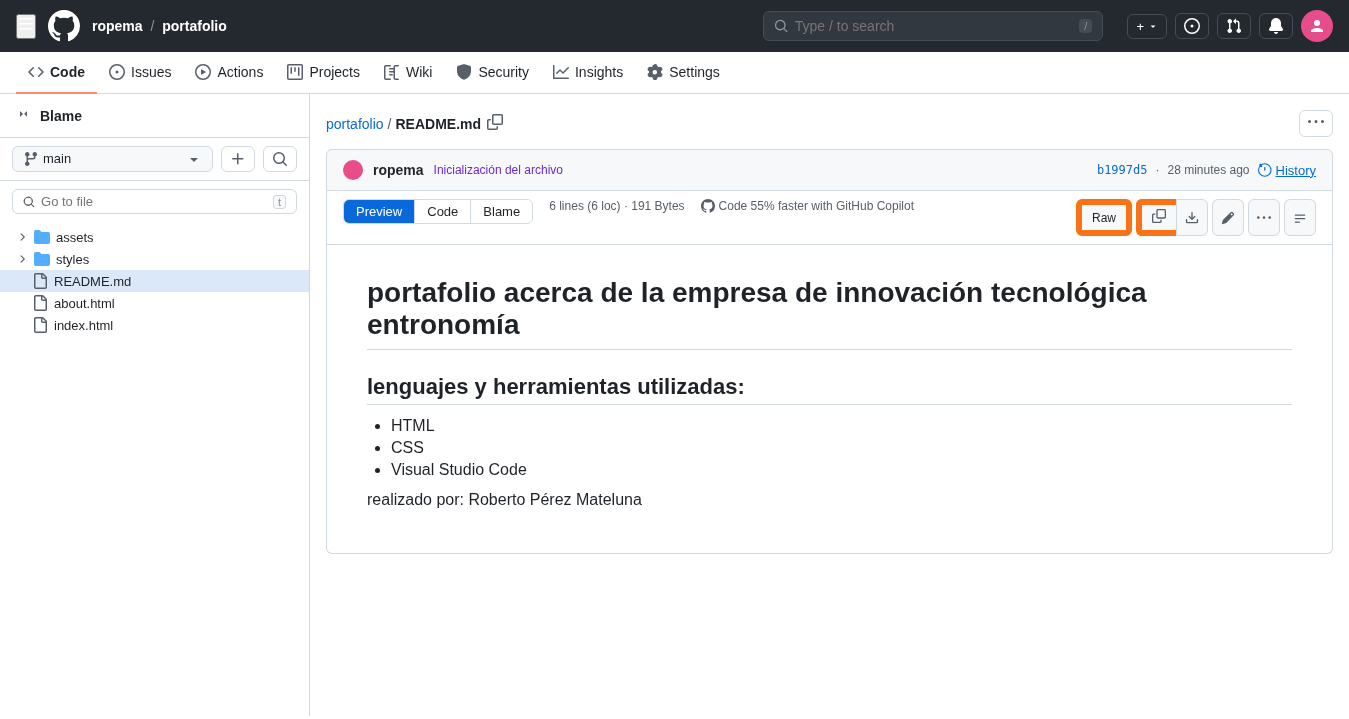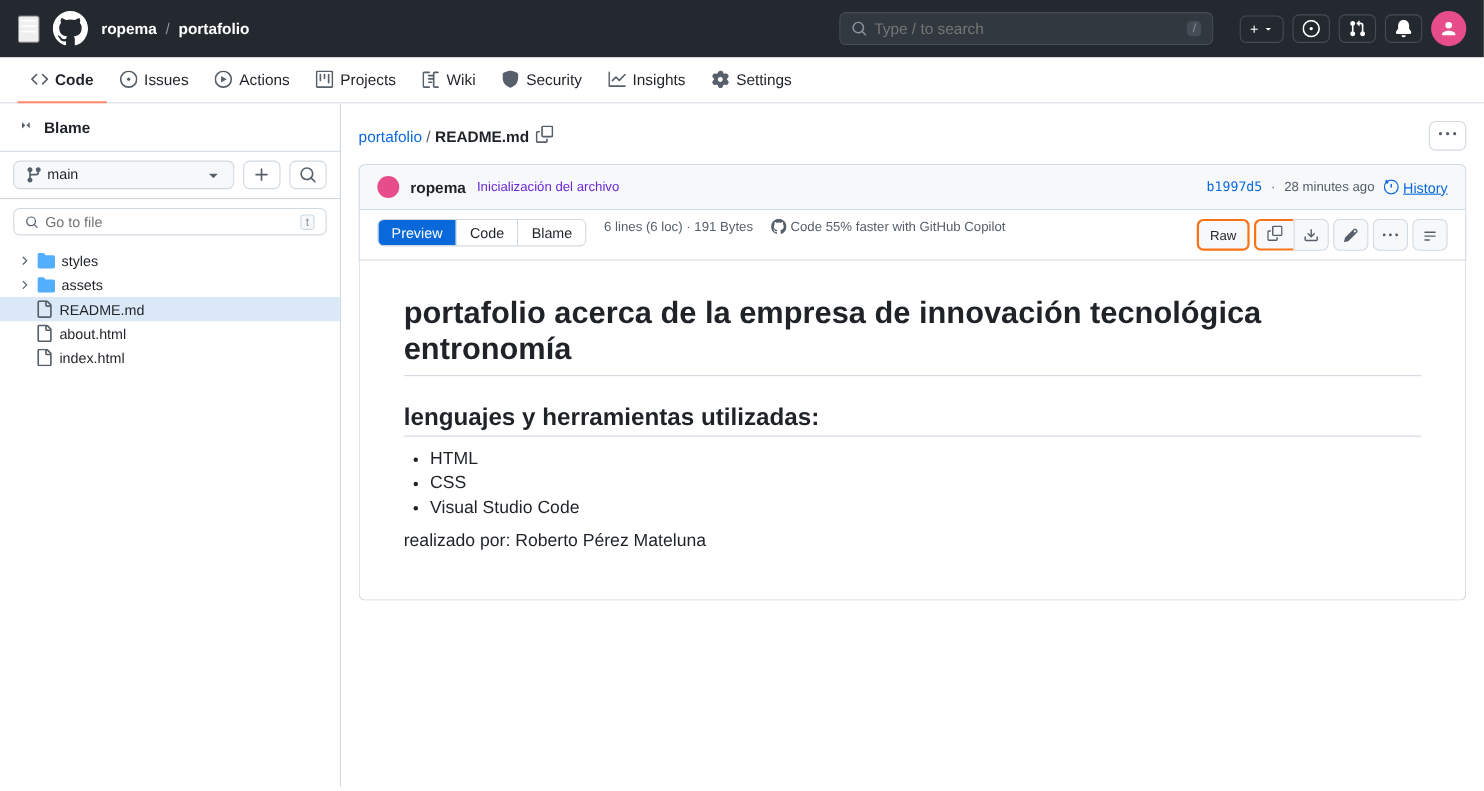--- a/index.html
+++ b/index.html
@@ -148,21 +148,21 @@
     }
     .view-tab.active { background: #0969da; color: #fff; }
     .view-tab:not(:last-child) { border-right: 1px solid #d1d9e0; }
     .file-meta { font-size: 12px; color: #57606a; margin-left: 8px; }
     .copilot-btn {
       margin-left: 8px; display: flex; align-items: center; gap: 4px;
       font-size: 12px; color: #57606a;
     }
     .file-action-btns { margin-left: auto; display: flex; gap: 4px; }
     .action-btn {
-      background: #f6f8fa; border: 2px solid #f97316; border-radius: 6px;
+      background: #f6f8fa; border: 6px solid #f97316; border-radius: 6px;
       padding: 4px 10px; cursor: pointer; font-size: 12px; color: #1f2328;
     }
     .action-btn-icon {
       background: #f6f8fa; border: 1px solid #d1d9e0; border-radius: 6px;
       padding: 4px 8px; cursor: pointer; display: flex; align-items: center;
     }
     .btn-group { display: flex; }
     .btn-group .action-btn { border-radius: 0; border-right: none; }
     .btn-group .action-btn:first-child { border-radius: 6px 0 0 6px; }
     .btn-group .action-btn-icon:last-child { border-radius: 0 6px 6px 0; }
@@ -328,30 +328,30 @@
       <span class="kbd-p">t</span>
     </div>
     <div class="file-tree">
       <div class="file-tree-item">
         <svg width="16" height="16" viewBox="0 0 16 16" class="chevron-icon">
             <path fill="#57606a" d="M6.22 3.22a.75.75 0 0 1 1.06 0l4.25 4.25a.75.75 0 0 1 0 1.06l-4.25 4.25a.751.751 0 0 1-1.042-.018.751.751 0 0 1-.018-1.042L9.94 8 6.22 4.28a.75.75 0 0 1 0-1.06Z"></path>
           </svg>
         <svg width="16" height="16" viewBox="0 0 16 16">
             <path fill="#54aeff" d="M1.75 1A1.75 1.75 0 0 0 0 2.75v10.5C0 14.216.784 15 1.75 15h12.5A1.75 1.75 0 0 0 16 13.25v-8.5A1.75 1.75 0 0 0 14.25 3H7.5a.25.25 0 0 1-.2-.1l-.9-1.2C6.07 1.26 5.55 1 5 1Z"></path>
           </svg>
-        <span>styles</span>
+        <span>assets</span>
       </div>
       <div class="file-tree-item">
         <svg width="16" height="16" viewBox="0 0 16 16" class="chevron-icon">
             <path fill="#57606a" d="M6.22 3.22a.75.75 0 0 1 1.06 0l4.25 4.25a.75.75 0 0 1 0 1.06l-4.25 4.25a.751.751 0 0 1-1.042-.018.751.751 0 0 1-.018-1.042L9.94 8 6.22 4.28a.75.75 0 0 1 0-1.06Z"></path>
           </svg>
         <svg width="16" height="16" viewBox="0 0 16 16">
             <path fill="#54aeff" d="M1.75 1A1.75 1.75 0 0 0 0 2.75v10.5C0 14.216.784 15 1.75 15h12.5A1.75 1.75 0 0 0 16 13.25v-8.5A1.75 1.75 0 0 0 14.25 3H7.5a.25.25 0 0 1-.2-.1l-.9-1.2C6.07 1.26 5.55 1 5 1Z"></path>
           </svg>
-        <span>assets</span>
+        <span>styles</span>
       </div>
       <div class="file-tree-item active">
         <svg width="16" height="16" viewBox="0 0 16 16" style="margin-left:16px">
             <path fill="#57606a" d="M2 1.75C2 .784 2.784 0 3.75 0h6.586c.464 0 .909.184 1.237.513l2.914 2.914c.329.328.513.773.513 1.237v9.586A1.75 1.75 0 0 1 13.25 16h-9.5A1.75 1.75 0 0 1 2 14.25Zm1.75-.25a.25.25 0 0 0-.25.25v12.5c0 .138.112.25.25.25h9.5a.25.25 0 0 0 .25-.25V6h-2.75A1.75 1.75 0 0 1 9 4.25V1.5Zm6.75.062V4.25c0 .138.112.25.25.25h2.688Z"></path>
           </svg>
         <span>README.md</span>
       </div>
       <div class="file-tree-item">
         <svg width="16" height="16" viewBox="0 0 16 16" style="margin-left:16px">
             <path fill="#57606a" d="M2 1.75C2 .784 2.784 0 3.75 0h6.586c.464 0 .909.184 1.237.513l2.914 2.914c.329.328.513.773.513 1.237v9.586A1.75 1.75 0 0 1 13.25 16h-9.5A1.75 1.75 0 0 1 2 14.25Zm1.75-.25a.25.25 0 0 0-.25.25v12.5c0 .138.112.25.25.25h9.5a.25.25 0 0 0 .25-.25V6h-2.75A1.75 1.75 0 0 1 9 4.25V1.5Zm6.75.062V4.25c0 .138.112.25.25.25h2.688Z"></path>

